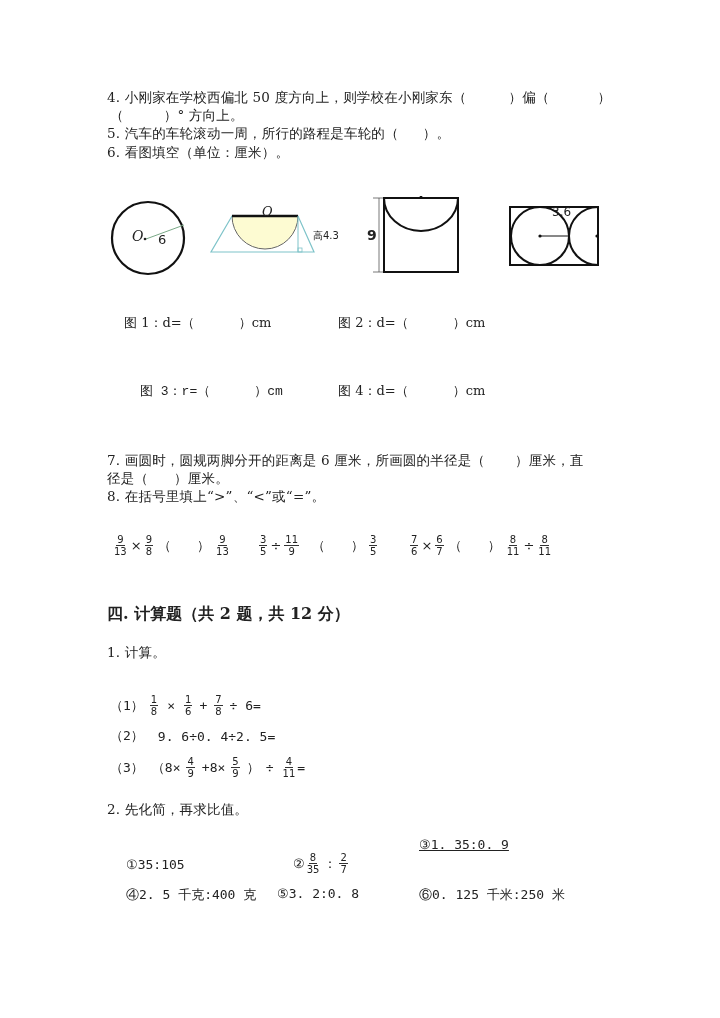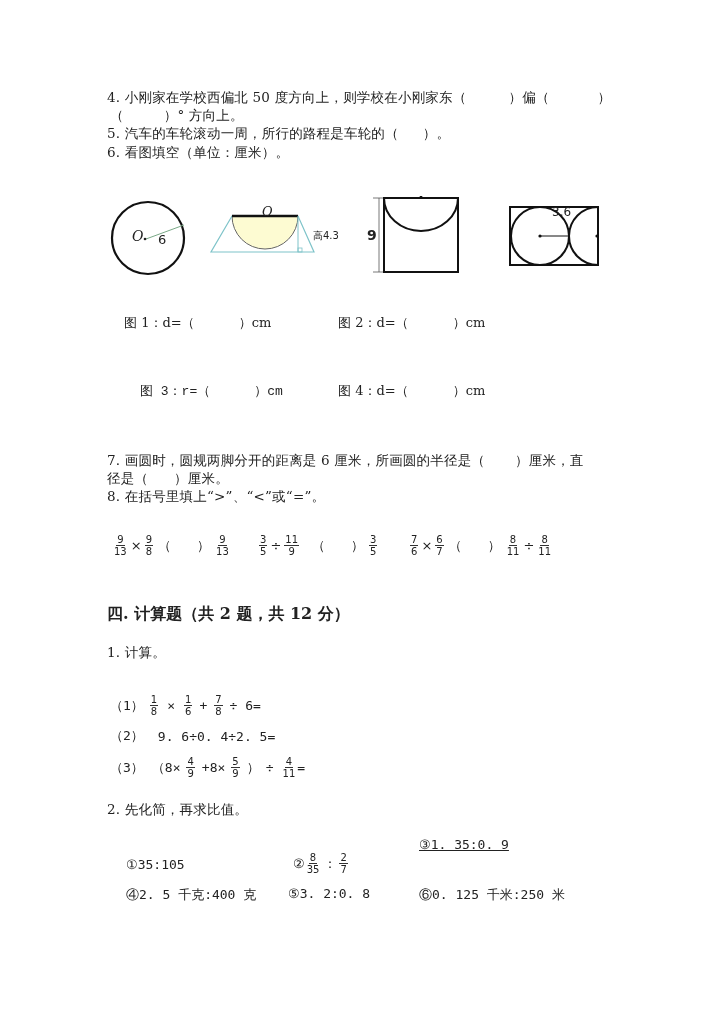--- a/index.html
+++ b/index.html
@@ -221,14 +221,14 @@
     </span>
   <span style="margin:0 2px;">：</span>
   <span class="frac">
       <span class="num">2</span>
       <span class="den">7</span>
     </span>
 </div>
 <div class="abs ratio" style="left:403px; top:837px;text-decoration:underline;">③1. 35:0. 9</div>
 
 <div class="abs ratio" style="left:110px; top:886px;">④2. 5 千克:400 克</div>
-<div class="abs ratio" style="left:272px; top:886px;">⑤3. 2:0. 8</div>
+<div class="abs ratio" style="left:261px; top:886px;">⑤3. 2:0. 8</div>
 <div class="abs ratio" style="left:403px; top:886px;">⑥0. 125 千米:250 米</div>
 
 </body></html>

